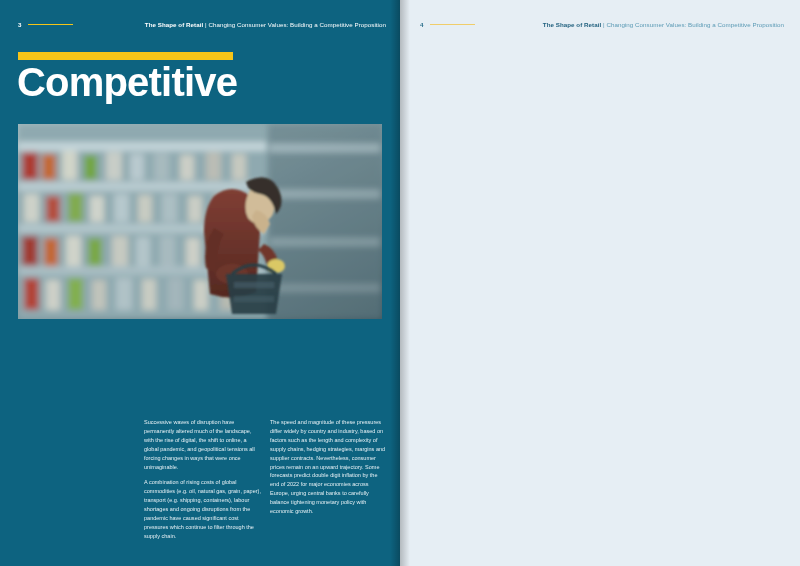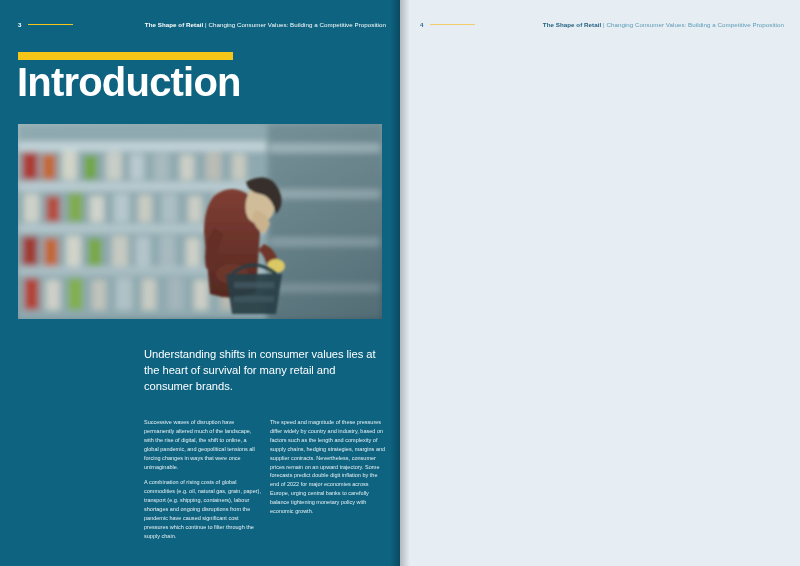--- a/index.html
+++ b/index.html
@@ -117,21 +117,21 @@
 
   <div class="page-left">
 
     <div class="runhead">
       <span class="folio">3</span>
       <span class="folio-rule"></span>
       <span class="runhead-title"><span class="b">The Shape of Retail</span><span class="sep"> | </span><span>Changing Consumer Values: Building a Competitive Proposition</span></span>
     </div>
 
     <div class="title-rule"></div>
-    <h1 class="intro-title">Introduction</h1>
+    <h1 class="intro-title">Competitive</h1>
 
     <div class="photo">
       <svg viewBox="0 0 364 195" preserveAspectRatio="none">
         <defs>
           <linearGradient id="shelfbg" x1="0" y1="0" x2="1" y2="1">
             <stop offset="0%" stop-color="#b9c7c9"></stop>
             <stop offset="45%" stop-color="#8fa3a8"></stop>
             <stop offset="100%" stop-color="#45585f"></stop>
           </linearGradient>
           <linearGradient id="coatg" x1="0" y1="0" x2="0" y2="1">
@@ -220,21 +220,20 @@
           <path d="M208 150 l56 0 l-6 40 l-44 0 z" fill="#2c3a40" opacity="0.92"></path>
           <path d="M214 150 q22 -18 44 0" fill="none" stroke="#2c3a40" stroke-width="3"></path>
           <rect x="216" y="158" width="40" height="6" fill="#52636a" opacity="0.6"></rect>
           <rect x="216" y="172" width="40" height="6" fill="#52636a" opacity="0.5"></rect>
         </g>
 
         <rect width="364" height="195" fill="#0d6380" opacity="0.1"></rect>
       </svg>
     </div>
 
-    <div class="deck">Understanding shifts in consumer values lies at the heart of survival for many retail and consumer brands.</div>
 
     <div class="left-cols">
       <div class="col">
         <p>Successive waves of disruption have permanently altered much of the landscape, with the rise of digital, the shift to online, a global pandemic, and geopolitical tensions all forcing changes in ways that were once unimaginable.</p>
         <p>A combination of rising costs of global commodities (e.g. oil, natural gas, grain, paper), transport (e.g. shipping, containers), labour shortages and ongoing disruptions from the pandemic have caused significant cost pressures which continue to filter through the supply chain.</p>
       </div>
       <div class="col">
         <p>The speed and magnitude of these pressures differ widely by country and industry, based on factors such as the length and complexity of supply chains, hedging strategies, margins and supplier contracts. Nevertheless, consumer prices remain on an upward trajectory. Some forecasts predict double digit inflation by the end of 2022 for major economies across Europe, urging central banks to carefully balance tightening monetary policy with economic growth.</p>
       </div>
     </div>

